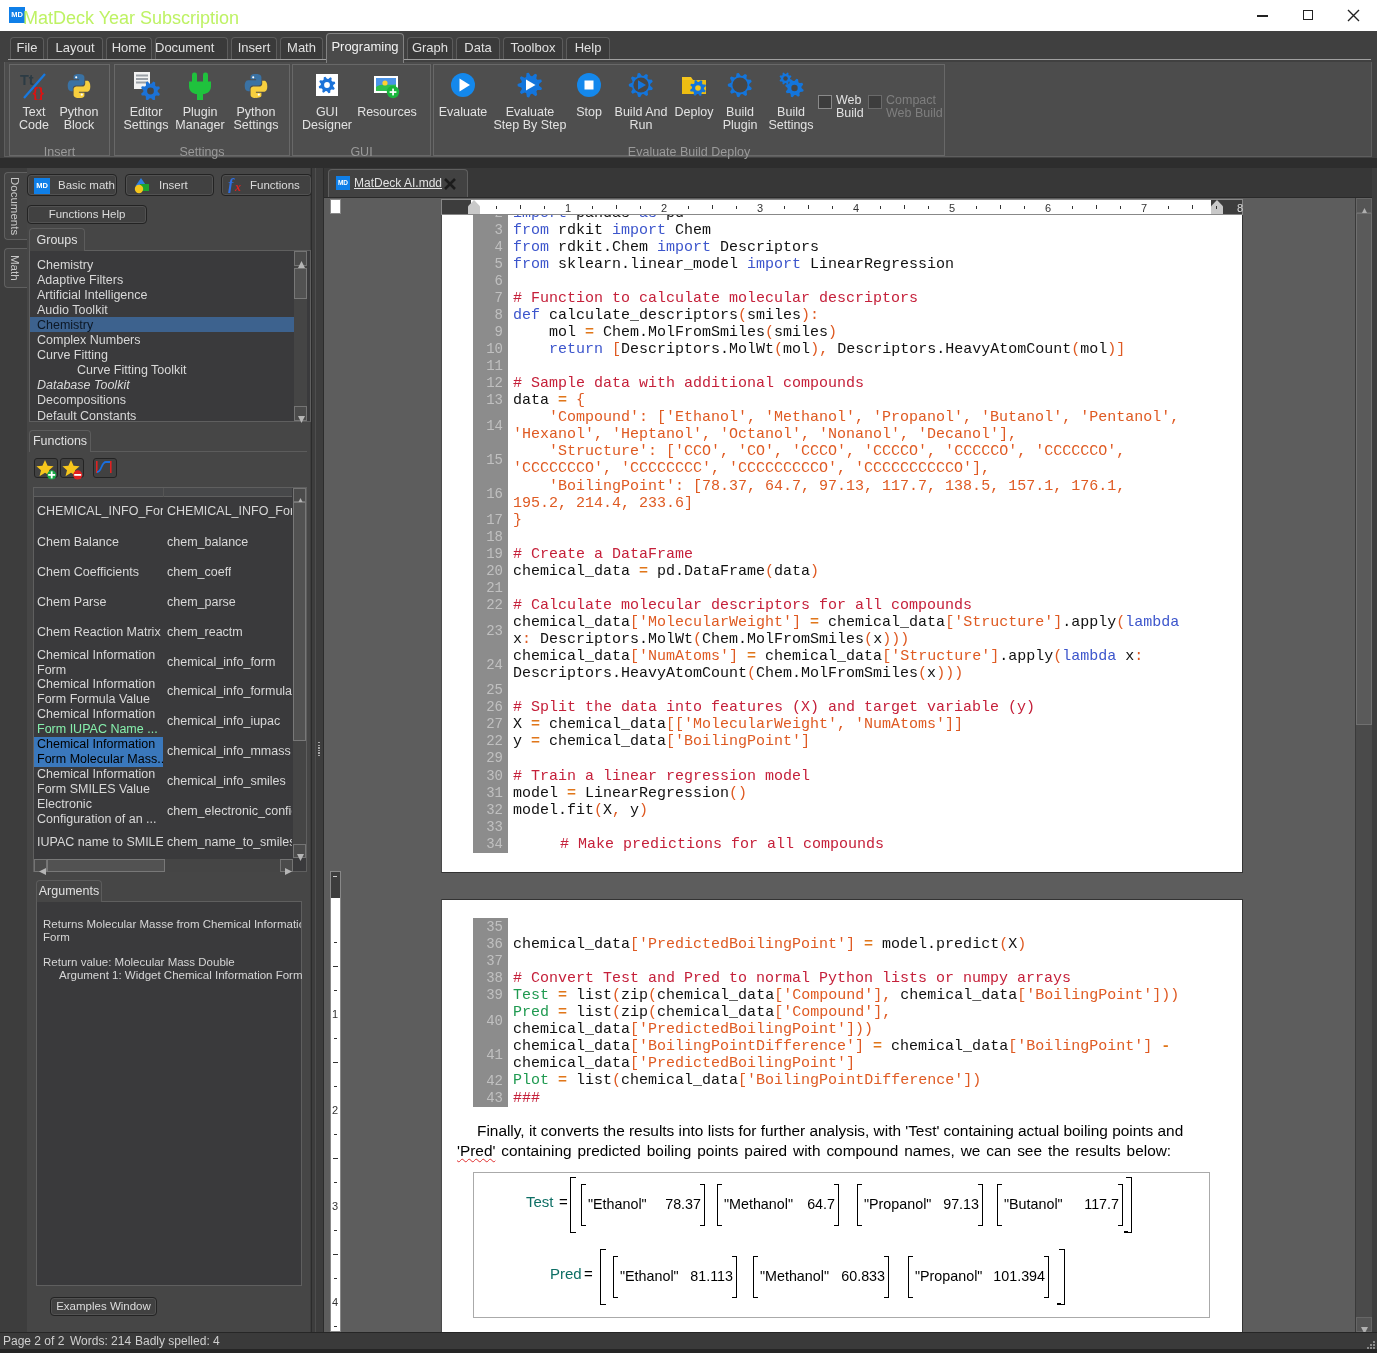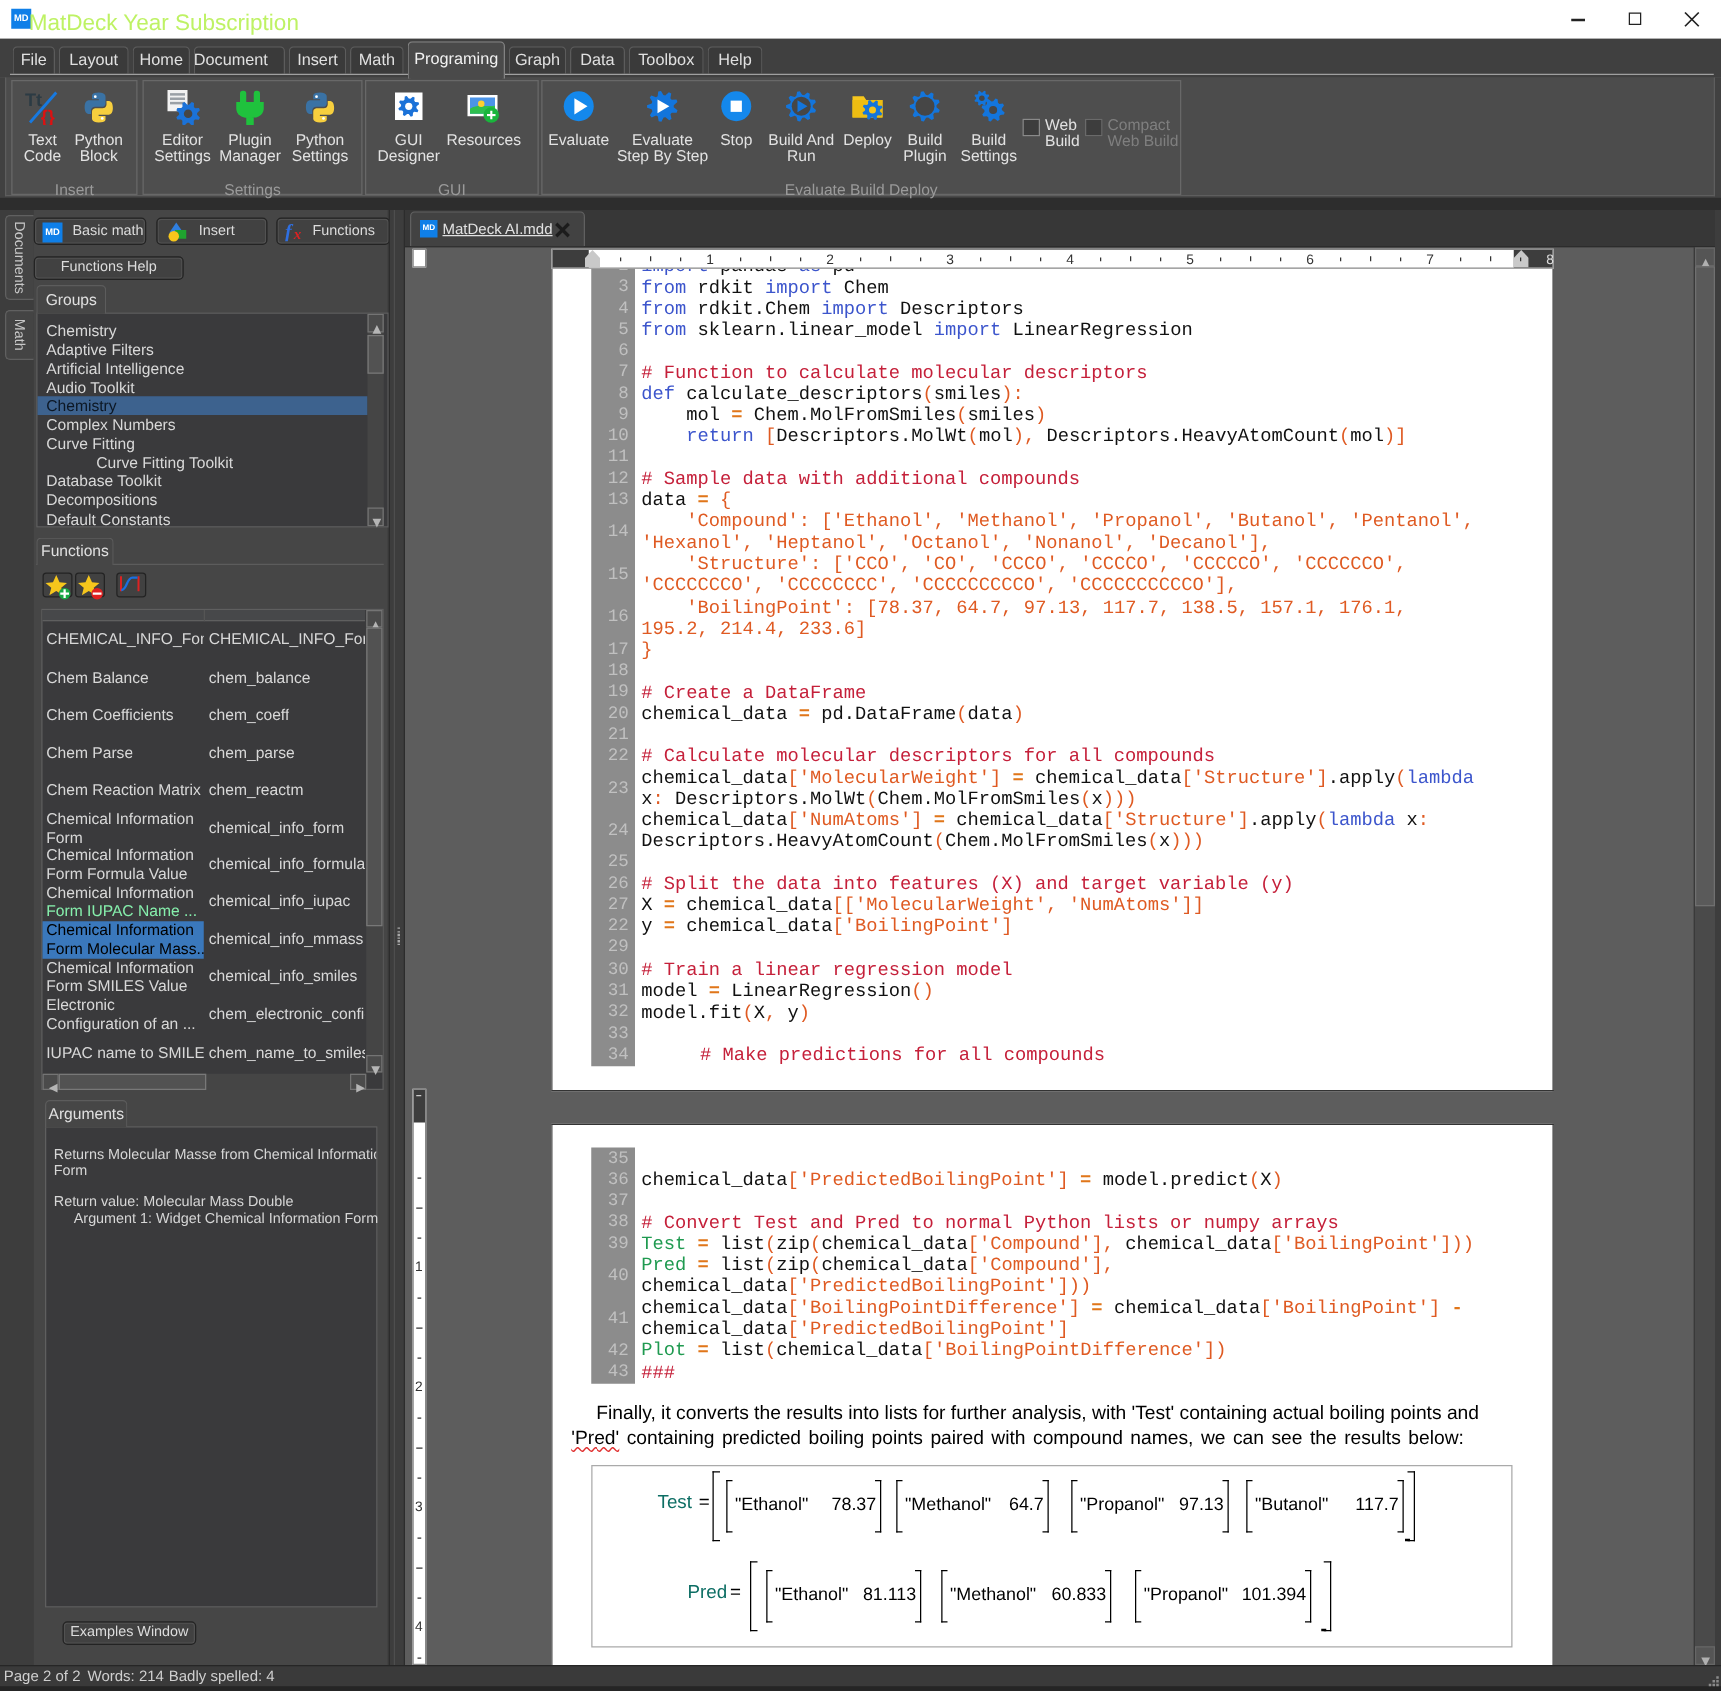--- a/index.html
+++ b/index.html
@@ -200,21 +200,21 @@
 <div class="" style="left:29px;top:250px;width:282px;height:172px;background:#3a3a3c;border:1px solid #5f5f5f;"></div>
 <div class="t" style="left:37px;top:257.5px;font-size:12.5px;color:#d8d8d8;">Chemistry</div>
 <div class="t" style="left:37px;top:272.6px;font-size:12.5px;color:#d8d8d8;">Adaptive Filters</div>
 <div class="t" style="left:37px;top:287.70000000000005px;font-size:12.5px;color:#d8d8d8;">Artificial Intelligence</div>
 <div class="t" style="left:37px;top:302.80000000000007px;font-size:12.5px;color:#d8d8d8;">Audio Toolkit</div>
 <div class="" style="left:30px;top:317.4000000000001px;width:264px;height:15.1px;background:#3d628e;"></div>
 <div class="t" style="left:37px;top:317.9000000000001px;font-size:12.5px;color:#0c1724;">Chemistry</div>
 <div class="t" style="left:37px;top:333.0000000000001px;font-size:12.5px;color:#d8d8d8;">Complex Numbers</div>
 <div class="t" style="left:37px;top:348.10000000000014px;font-size:12.5px;color:#d8d8d8;">Curve Fitting</div>
 <div class="t" style="left:37px;top:363.20000000000016px;font-size:12.5px;color:#d8d8d8;margin-left:40px;">Curve Fitting Toolkit</div>
-<div class="t" style="left:37px;top:378.3000000000002px;font-size:12.5px;color:#d8d8d8;">Database Toolkit</div>
+<div class="t" style="left:37px;top:378.3000000000002px;font-size:12.5px;color:#d8d8d8;font-style:italic;">Database Toolkit</div>
 <div class="t" style="left:37px;top:393.4000000000002px;font-size:12.5px;color:#d8d8d8;">Decompositions</div>
 <div class="t" style="left:37px;top:408.5000000000002px;font-size:12.5px;color:#d8d8d8;">Default Constants</div>
 <div class="" style="left:294px;top:251px;width:13px;height:170px;background:#454545;"></div>
 <div class="" style="left:294px;top:251px;width:13px;height:15px;background:#4b4b4b;border:1px solid #747474;">
     <div style="position:absolute;left:2px;top:3px;"><svg width="9" height="9" viewBox="0 0 9 9" style="">
         <path d="M1 8 L4.5 1 L8 8 Z" fill="#b5b5b5"></path>
       </svg></div>
   </div>
 <div class="" style="left:294px;top:268px;width:13px;height:31px;background:#525252;border:1px solid #787878;"></div>
 <div class="" style="left:294px;top:406px;width:13px;height:15px;background:#4b4b4b;border:1px solid #747474;">

